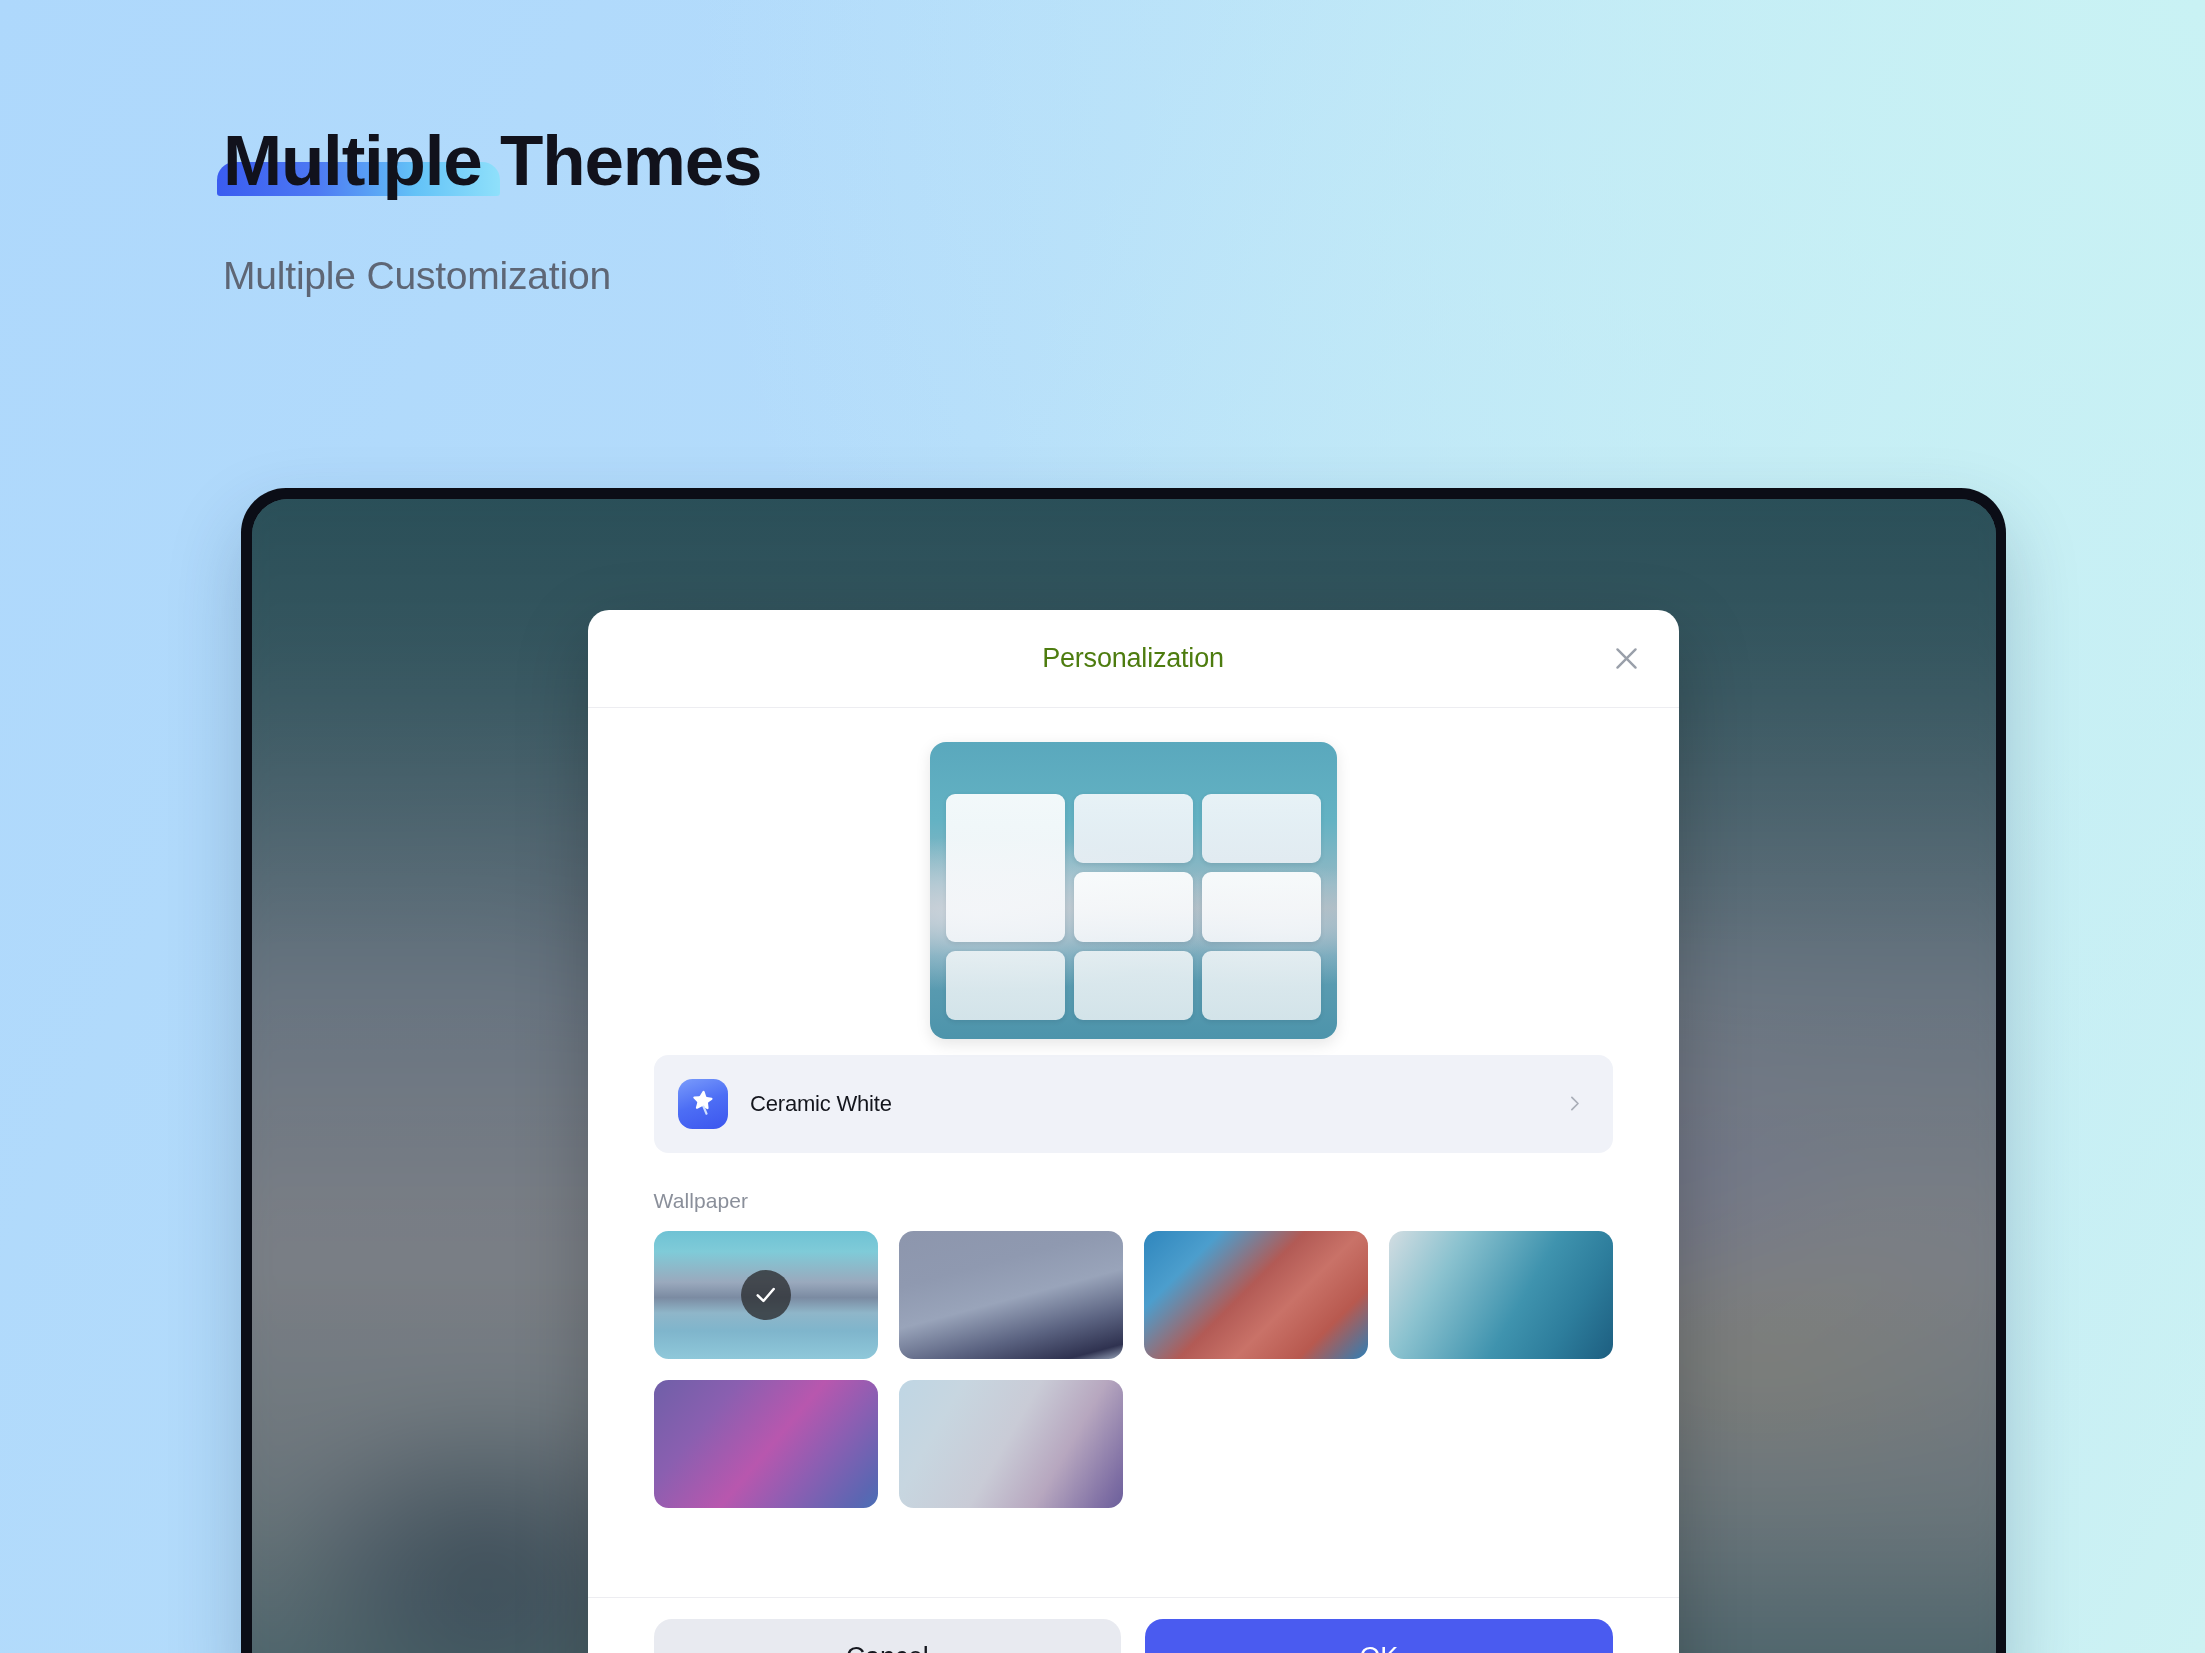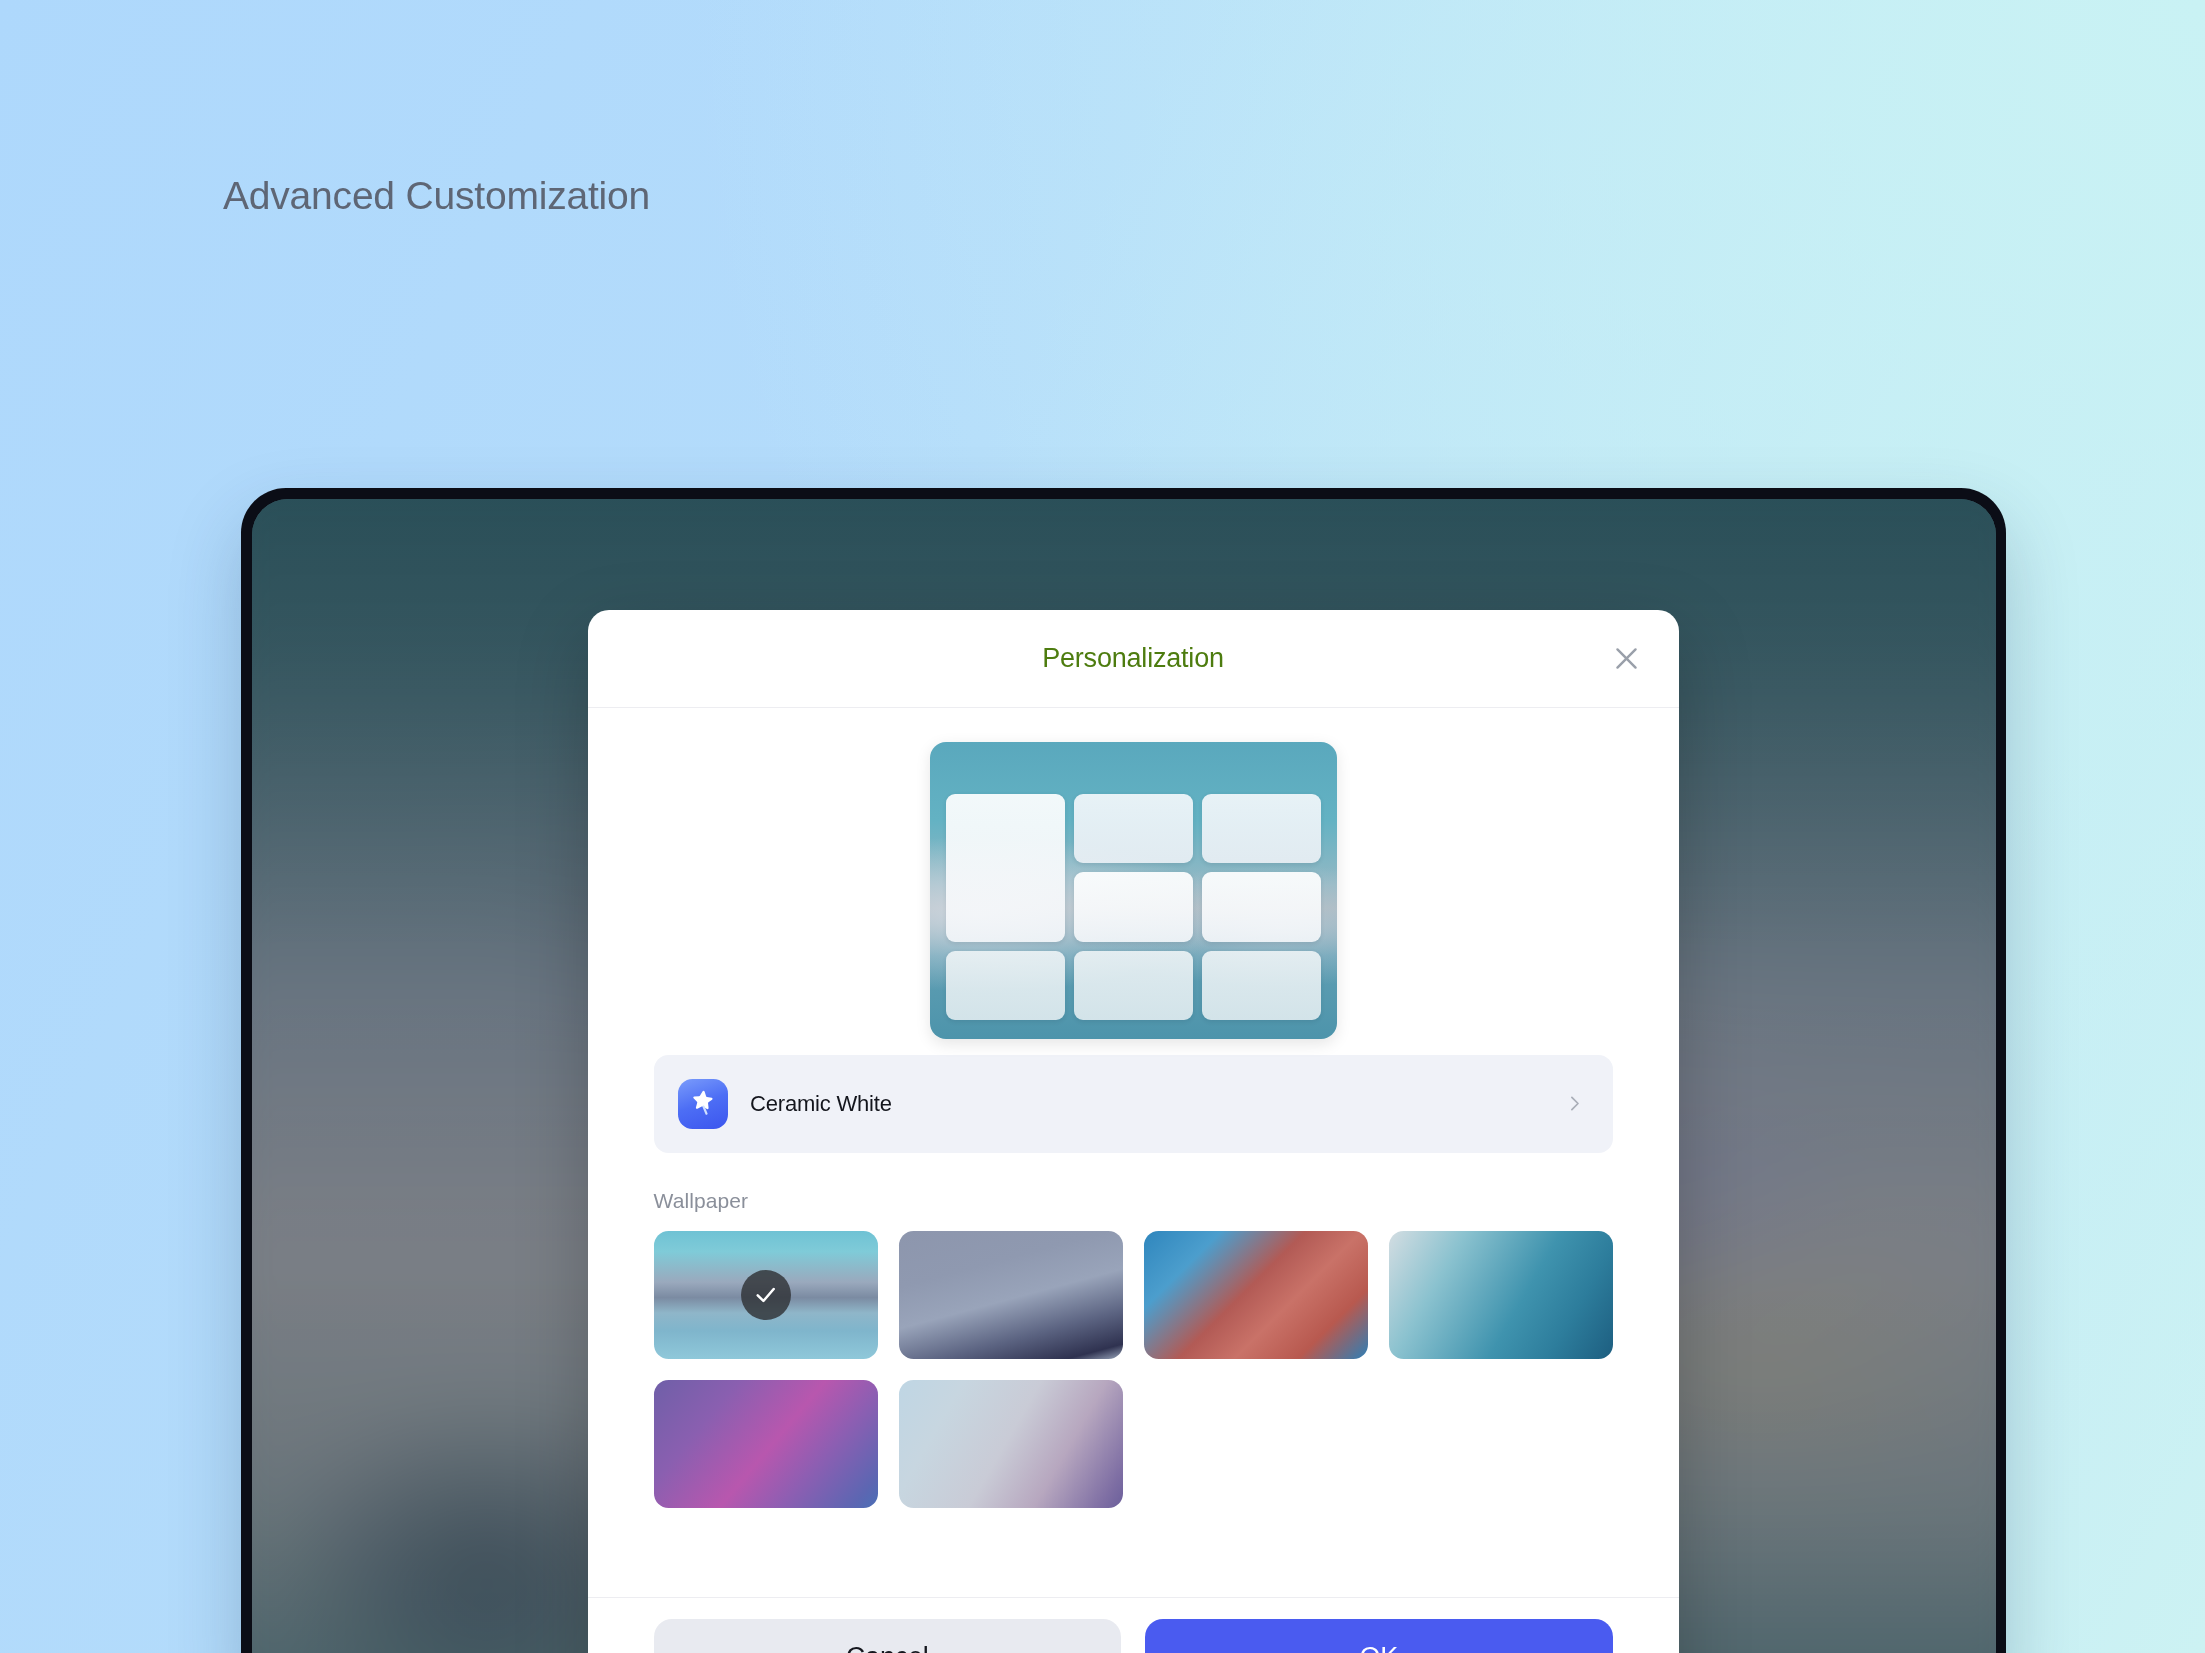--- a/index.html
+++ b/index.html
@@ -237,21 +237,25 @@
     letter-spacing: -0.2px;
     cursor: pointer;
   }
   .btn-cancel { background: #e8eaf0; color: #15171e; }
   .btn-ok { background: #4a5bf0; color: #ffffff; }
 </style>
 </head>
 <body>
 
 <div class="hero">
-  <div class="hero-subtitle">Advanced Customization</div>
+  <div class="hero-title-wrap">
+    <div class="hero-underline"></div>
+    <h1 class="hero-title">Multiple Themes</h1>
+  </div>
+  <div class="hero-subtitle">Multiple Customization</div>
 </div>
 
 <div class="device">
   <div class="device-screen">
     <div class="wallpaper-blur"></div>
     <div class="wallpaper-tint"></div>
 
     <div class="modal">
 
       <div class="modal-header">

